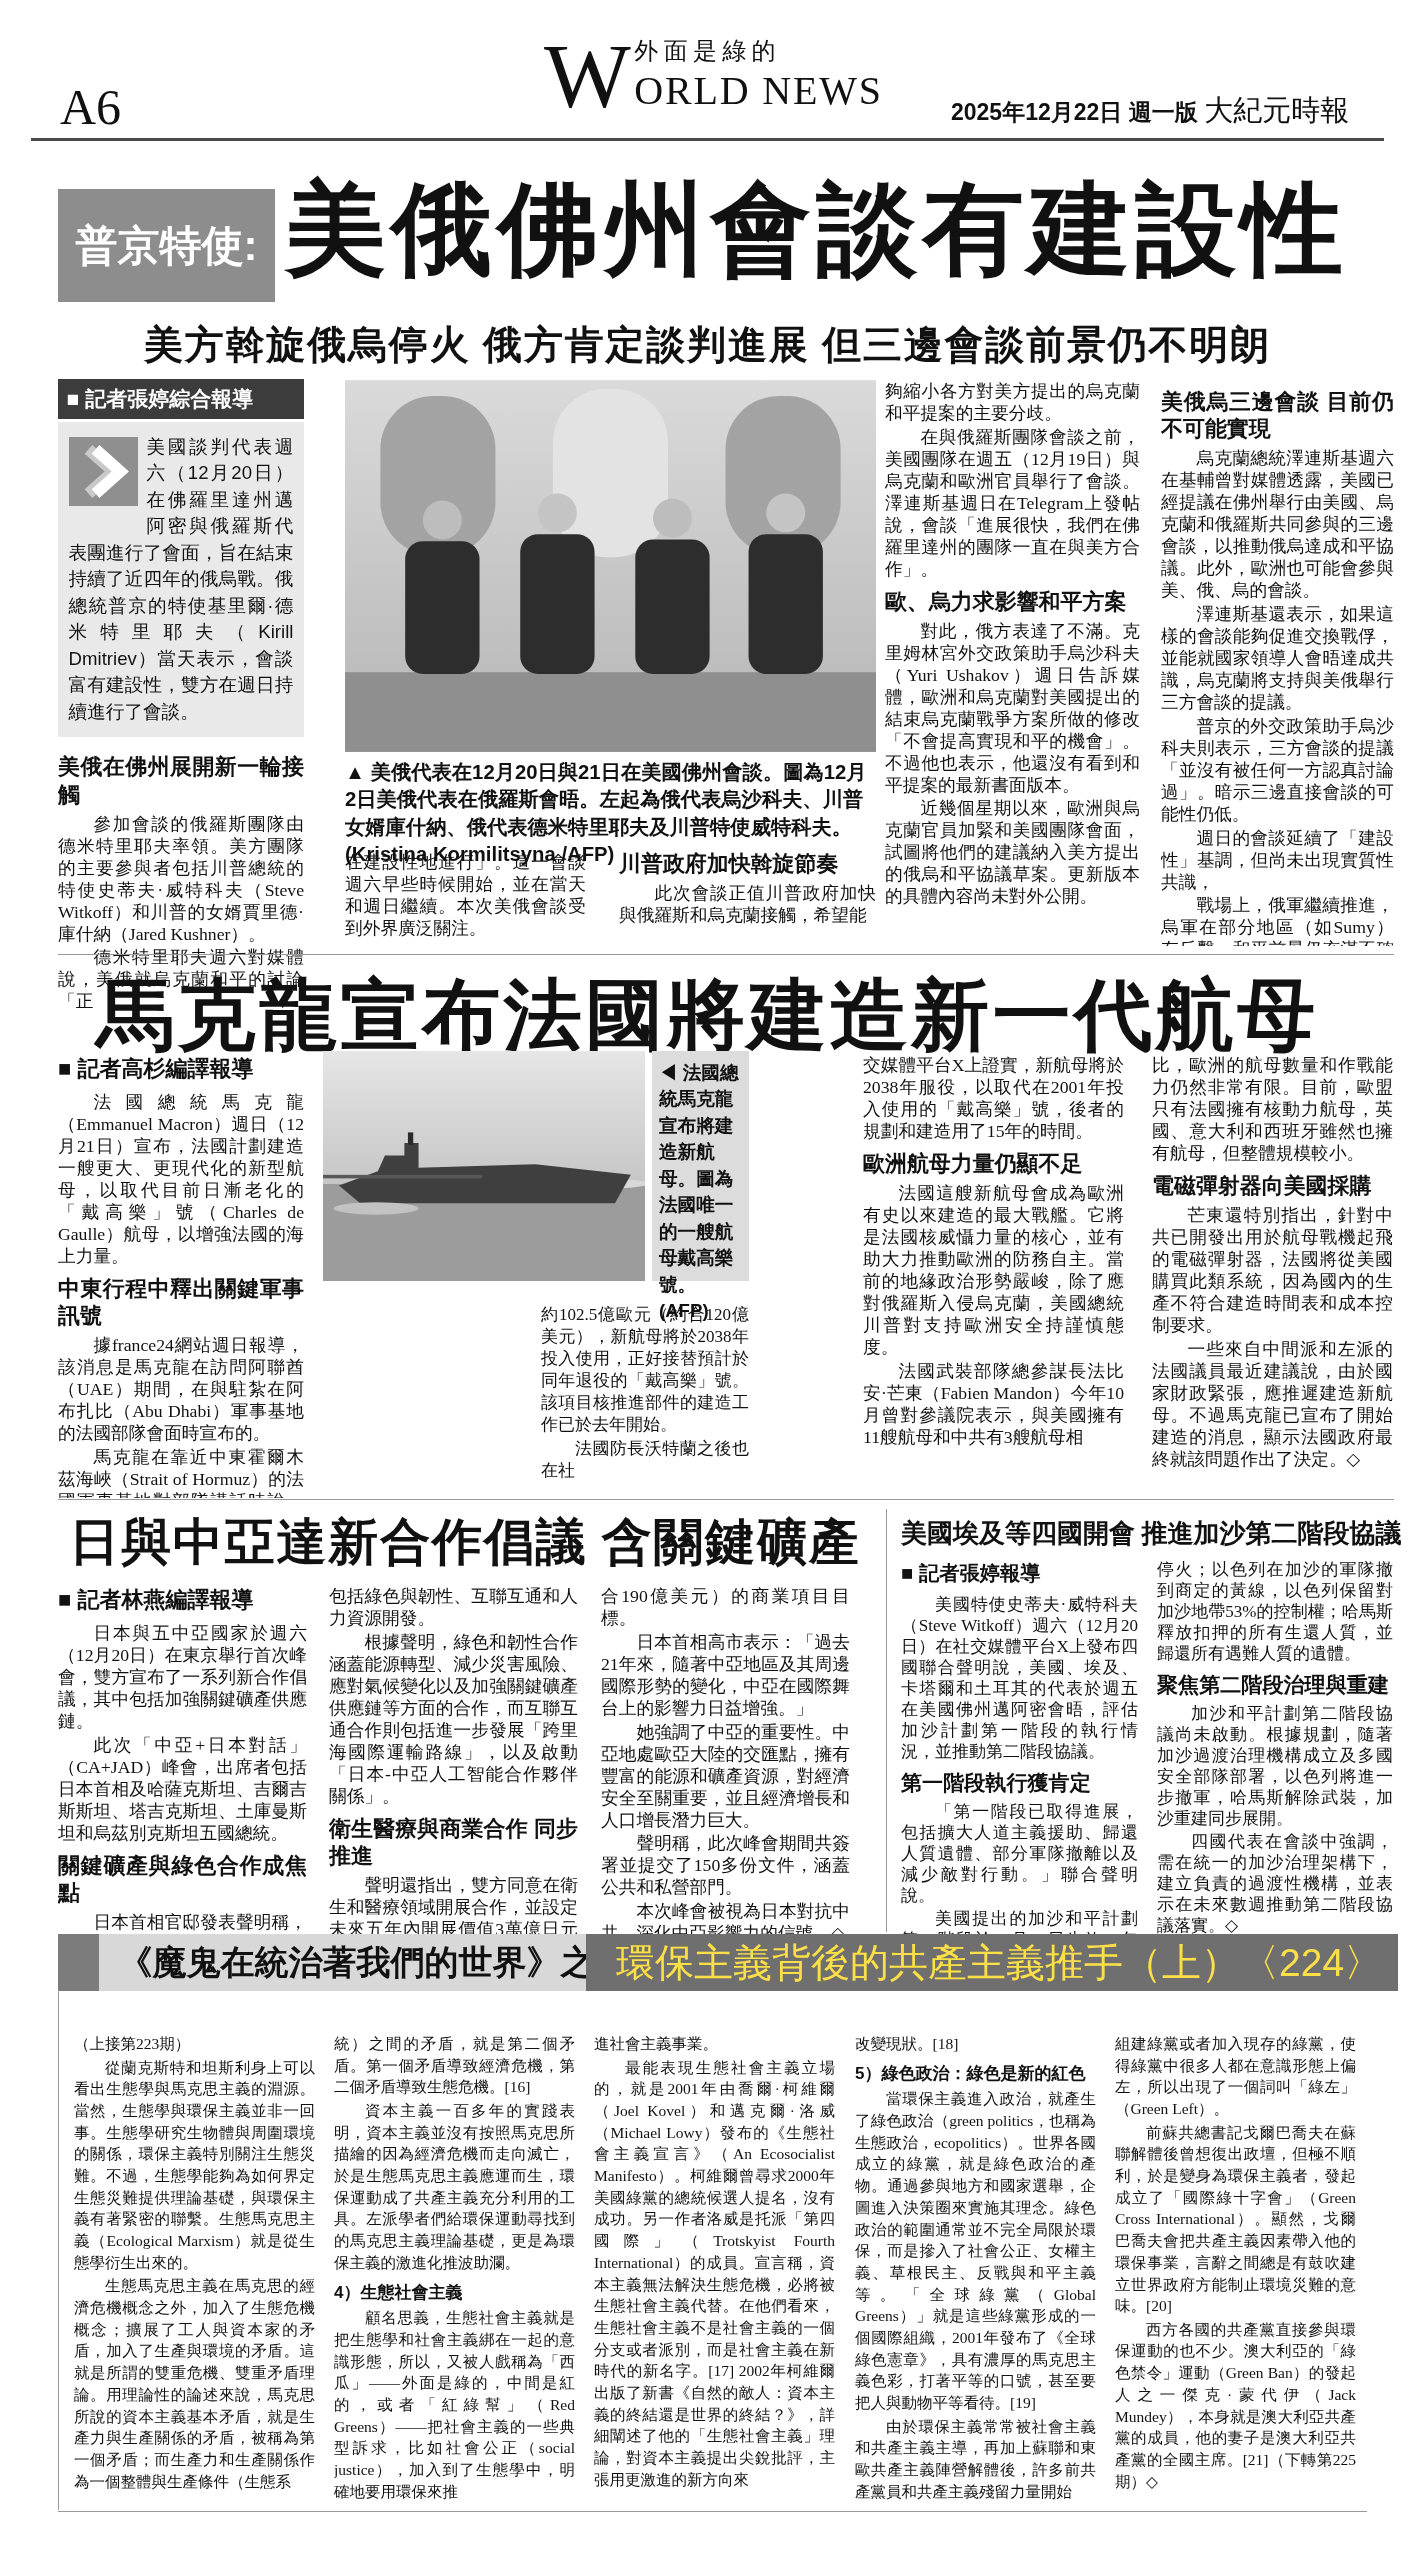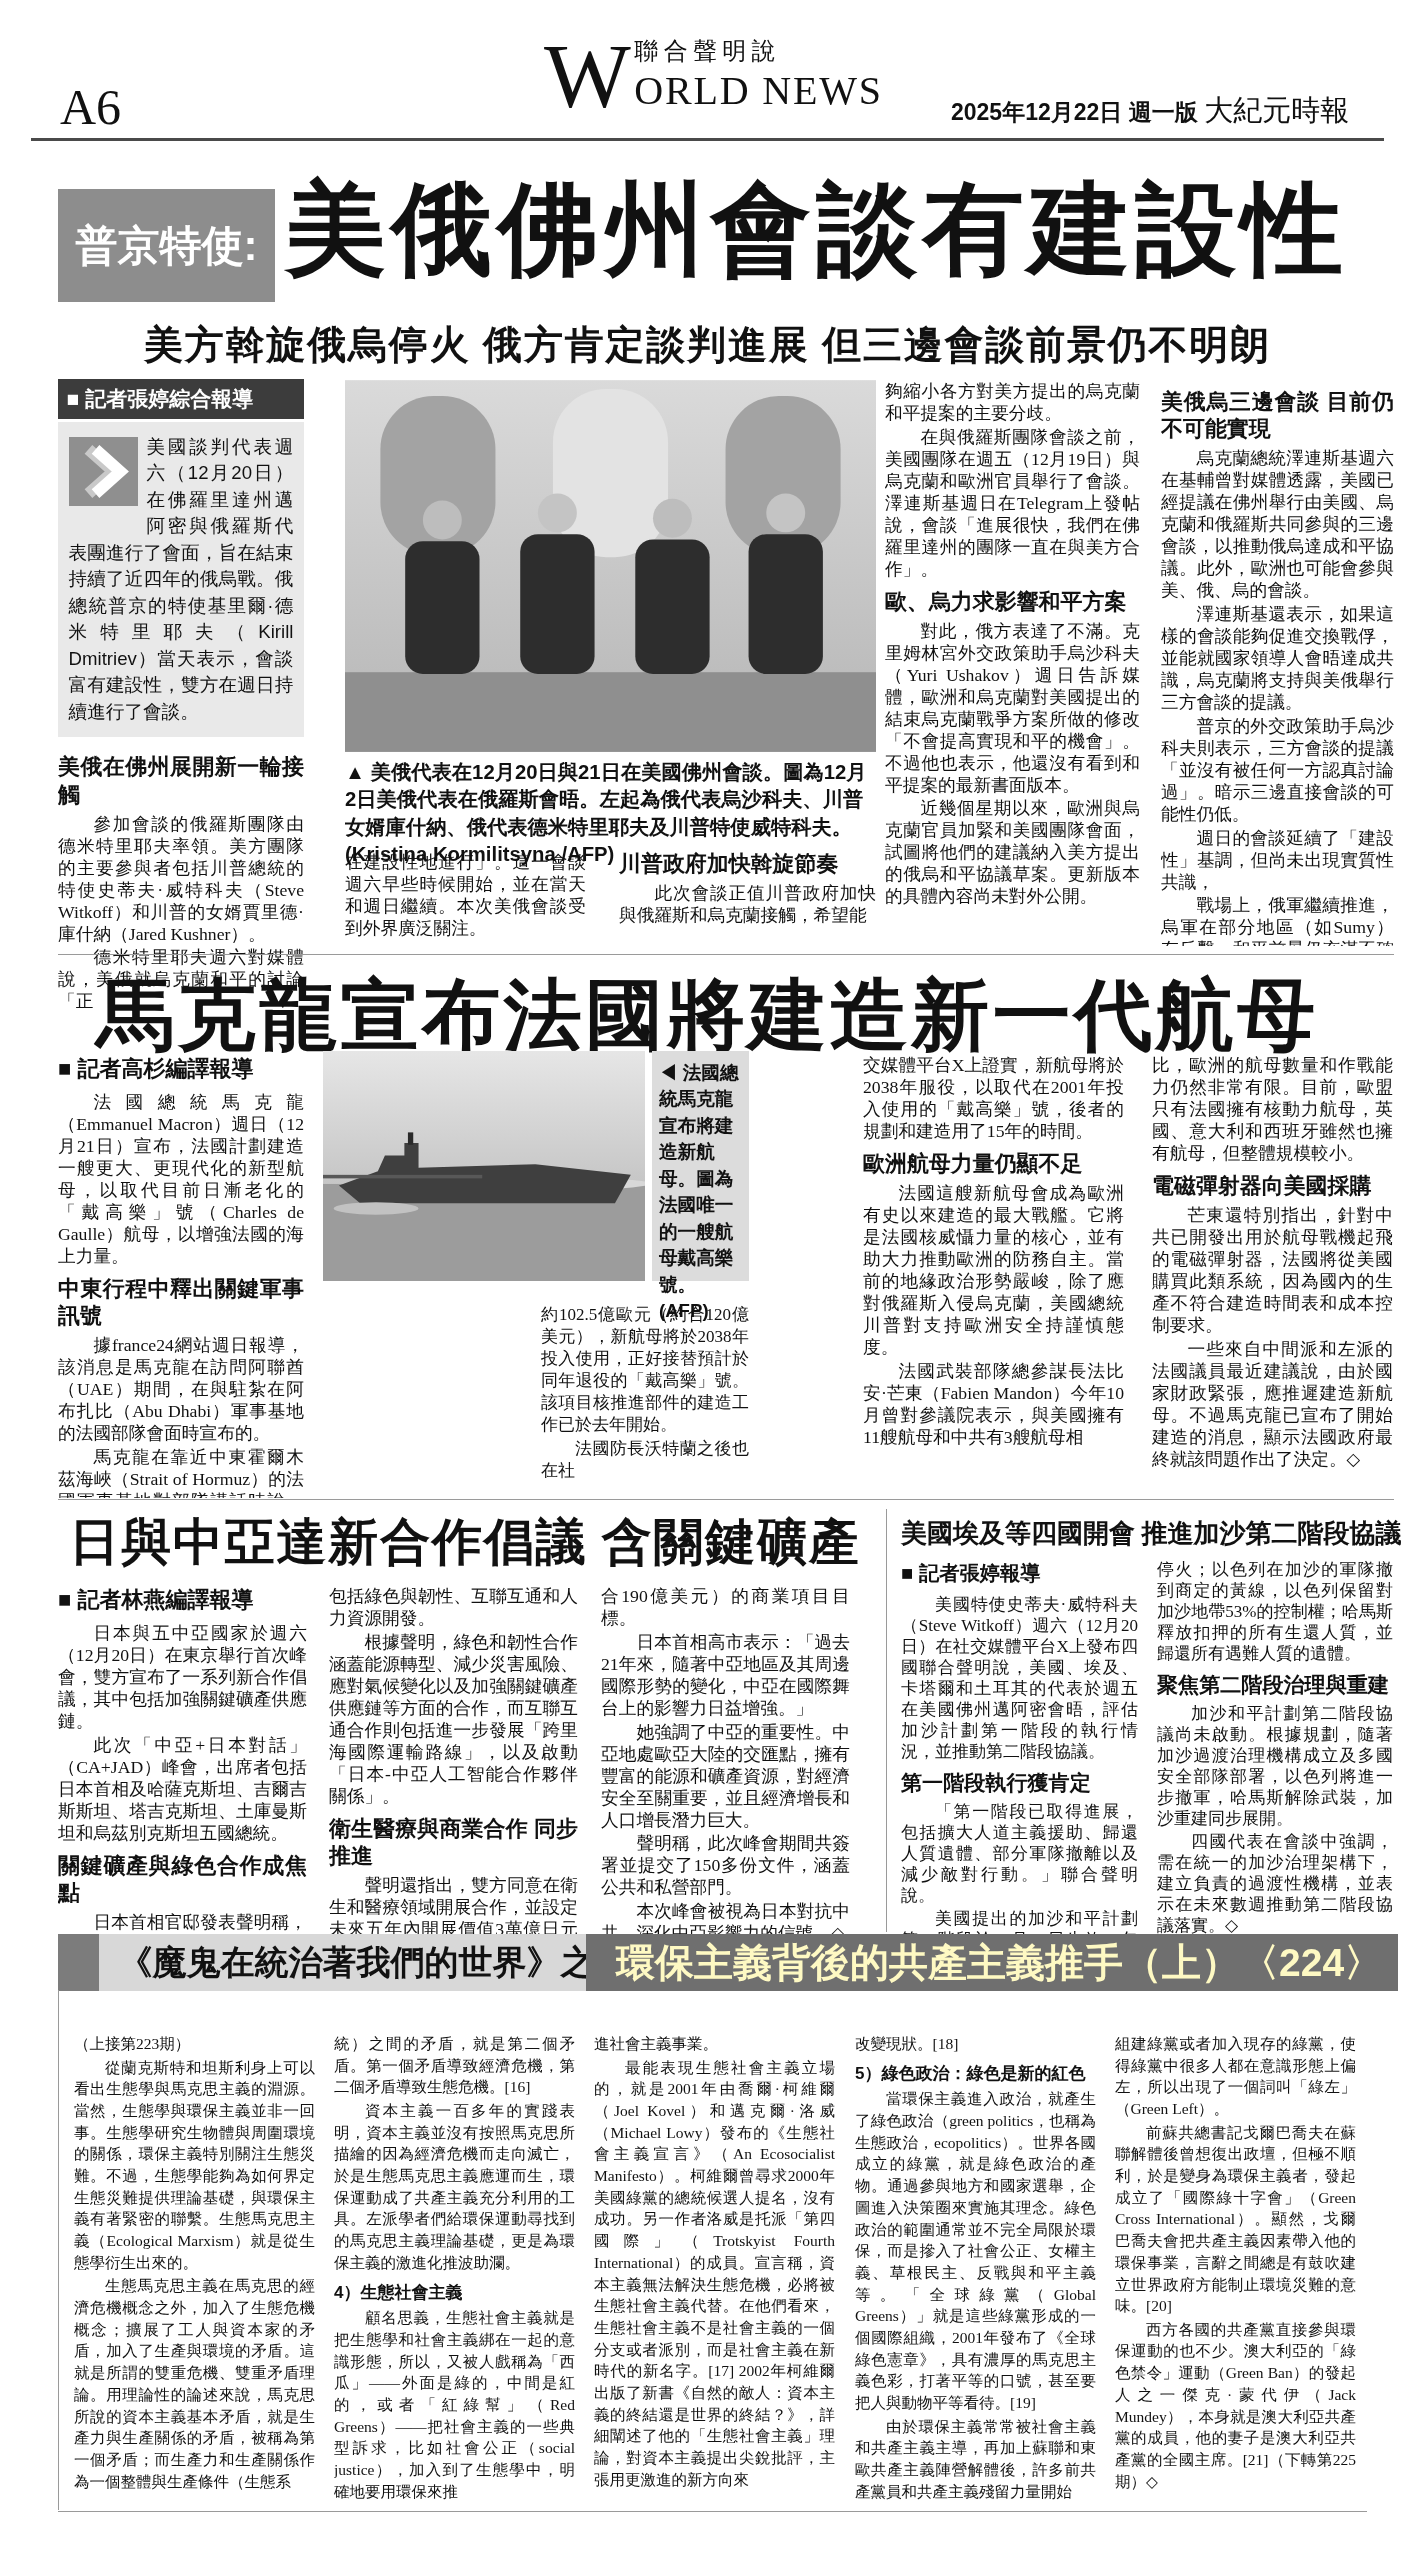--- a/index.html
+++ b/index.html
@@ -36,35 +36,35 @@
   .leadbox{background:#e9e9e9;padding:11.5px 10.6px;font-family:"Liberation Sans",sans-serif;
            font-size:18.6px;line-height:26.5px;text-align:justify;}
   .leadbox .arrow{float:left;margin:3.5px 8.8px 1.8px 0;}
   .caption{font-family:"Liberation Sans",sans-serif;font-weight:700;}
   .capbox{background:#dcdcdc;padding:8.8px 7px;font-family:"Liberation Sans",sans-serif;
           font-weight:700;font-size:18.6px;line-height:26.5px;}
   
   .serial-sq{background:#7c7c7c;}
   .serial-light{background:#d8d8d8;display:flex;align-items:center;
                 font-weight:900;font-size:34px;white-space:nowrap;padding-left:19.5px;}
-  .serial-dark{background:#6f6f6f;color:#fef9c3;display:flex;align-items:center;
-               font-weight:700;font-size:39px;white-space:nowrap;padding-left:30px;
+  .serial-dark{background:#6f6f6f;color:#fde047;display:flex;align-items:center;
+               font-weight:400;font-size:39px;white-space:nowrap;padding-left:30px;
                font-family:"Liberation Sans",sans-serif;}
   .serial-col{font-size:15.5px;line-height:21.7px;}
   .serial-col .colhead{font-size:17px;}
 </style>
 </head>
 <body>
 
 <div class="page">
 
   <div class="abs pageno" style="left:60px;top:78px;">A6</div>
   <div class="abs" style="left:544px;top:35px;">
     <span class="bigW">W</span><span class="mh-stack">
-      <span class="mh-cn">聯合聲明說</span>
+      <span class="mh-cn">外面是綠的</span>
       <span class="mh-en">ORLD NEWS</span>
     </span>
   </div>
   <div class="abs" style="left:951px;top:91px;white-space:nowrap;">
     <span class="mh-date">2025年12月22日 週一版</span>
     <span class="mh-paper">大紀元時報</span>
   </div>
   <div class="abs rule-top" style="left:31px;top:138px;width:1353px;"></div>
 
   <div class="abs kicker" style="left:58px;top:189px;width:217px;height:113px;">普京特使:</div>

